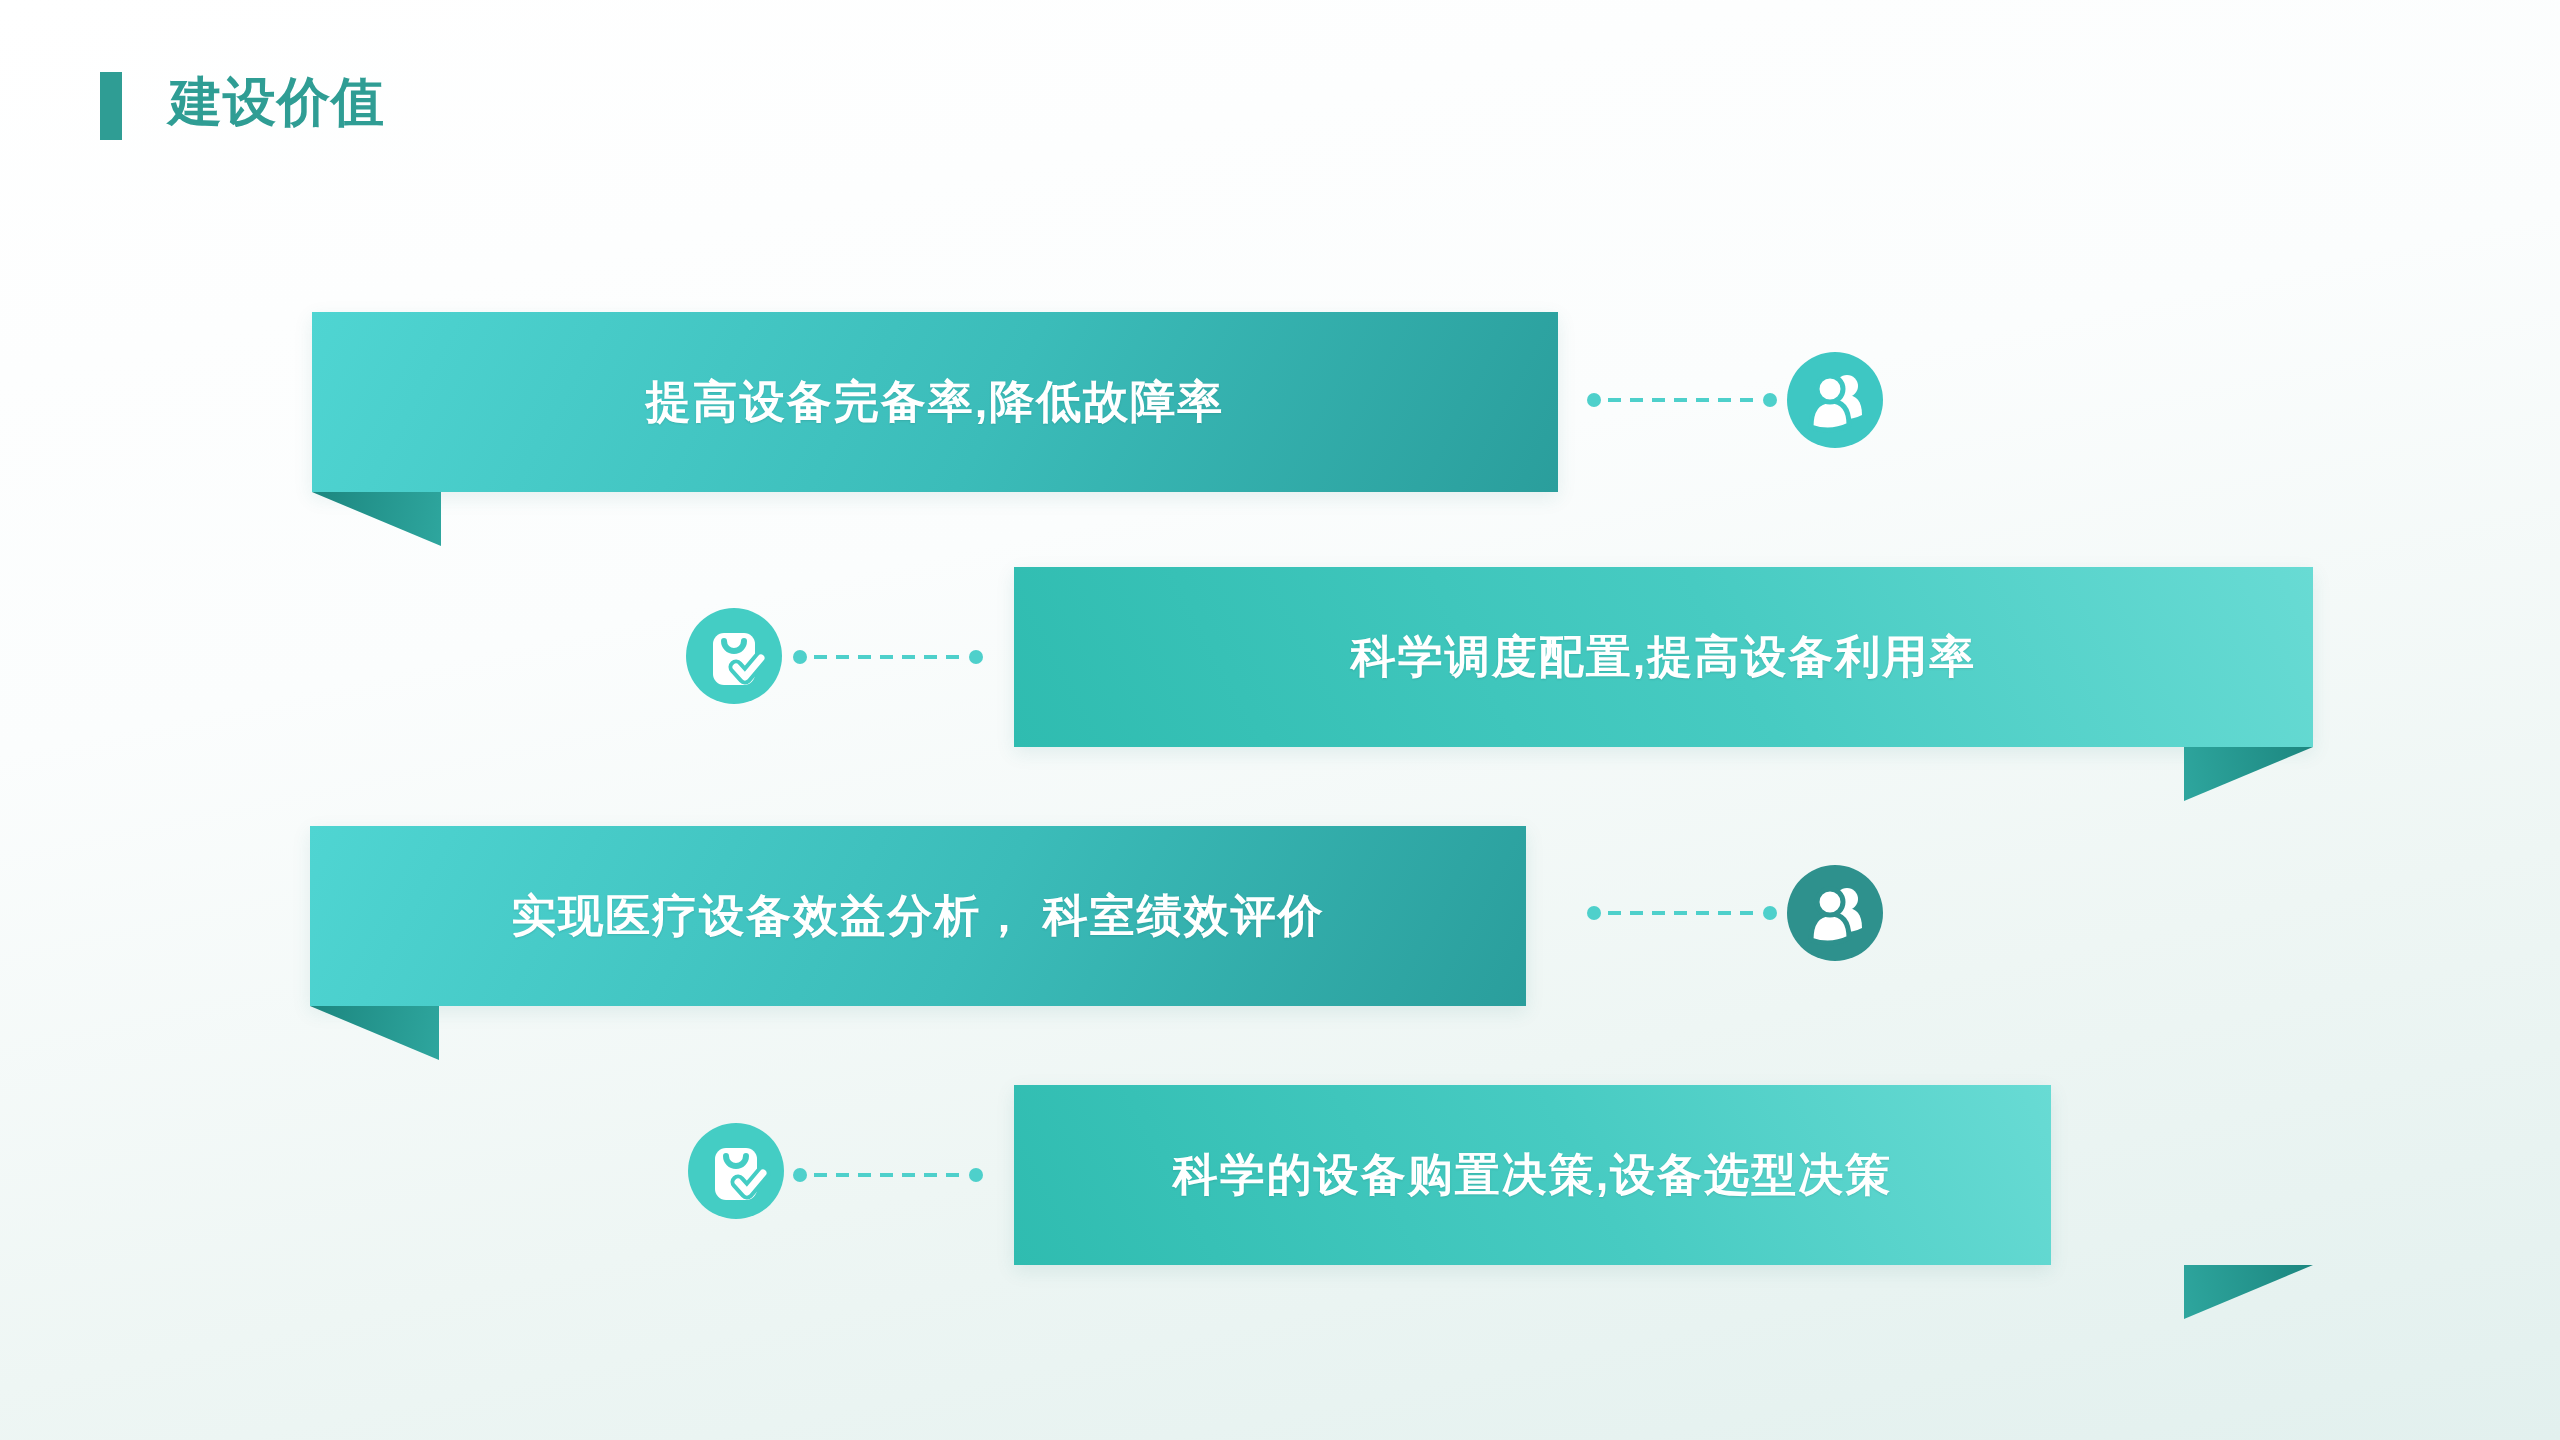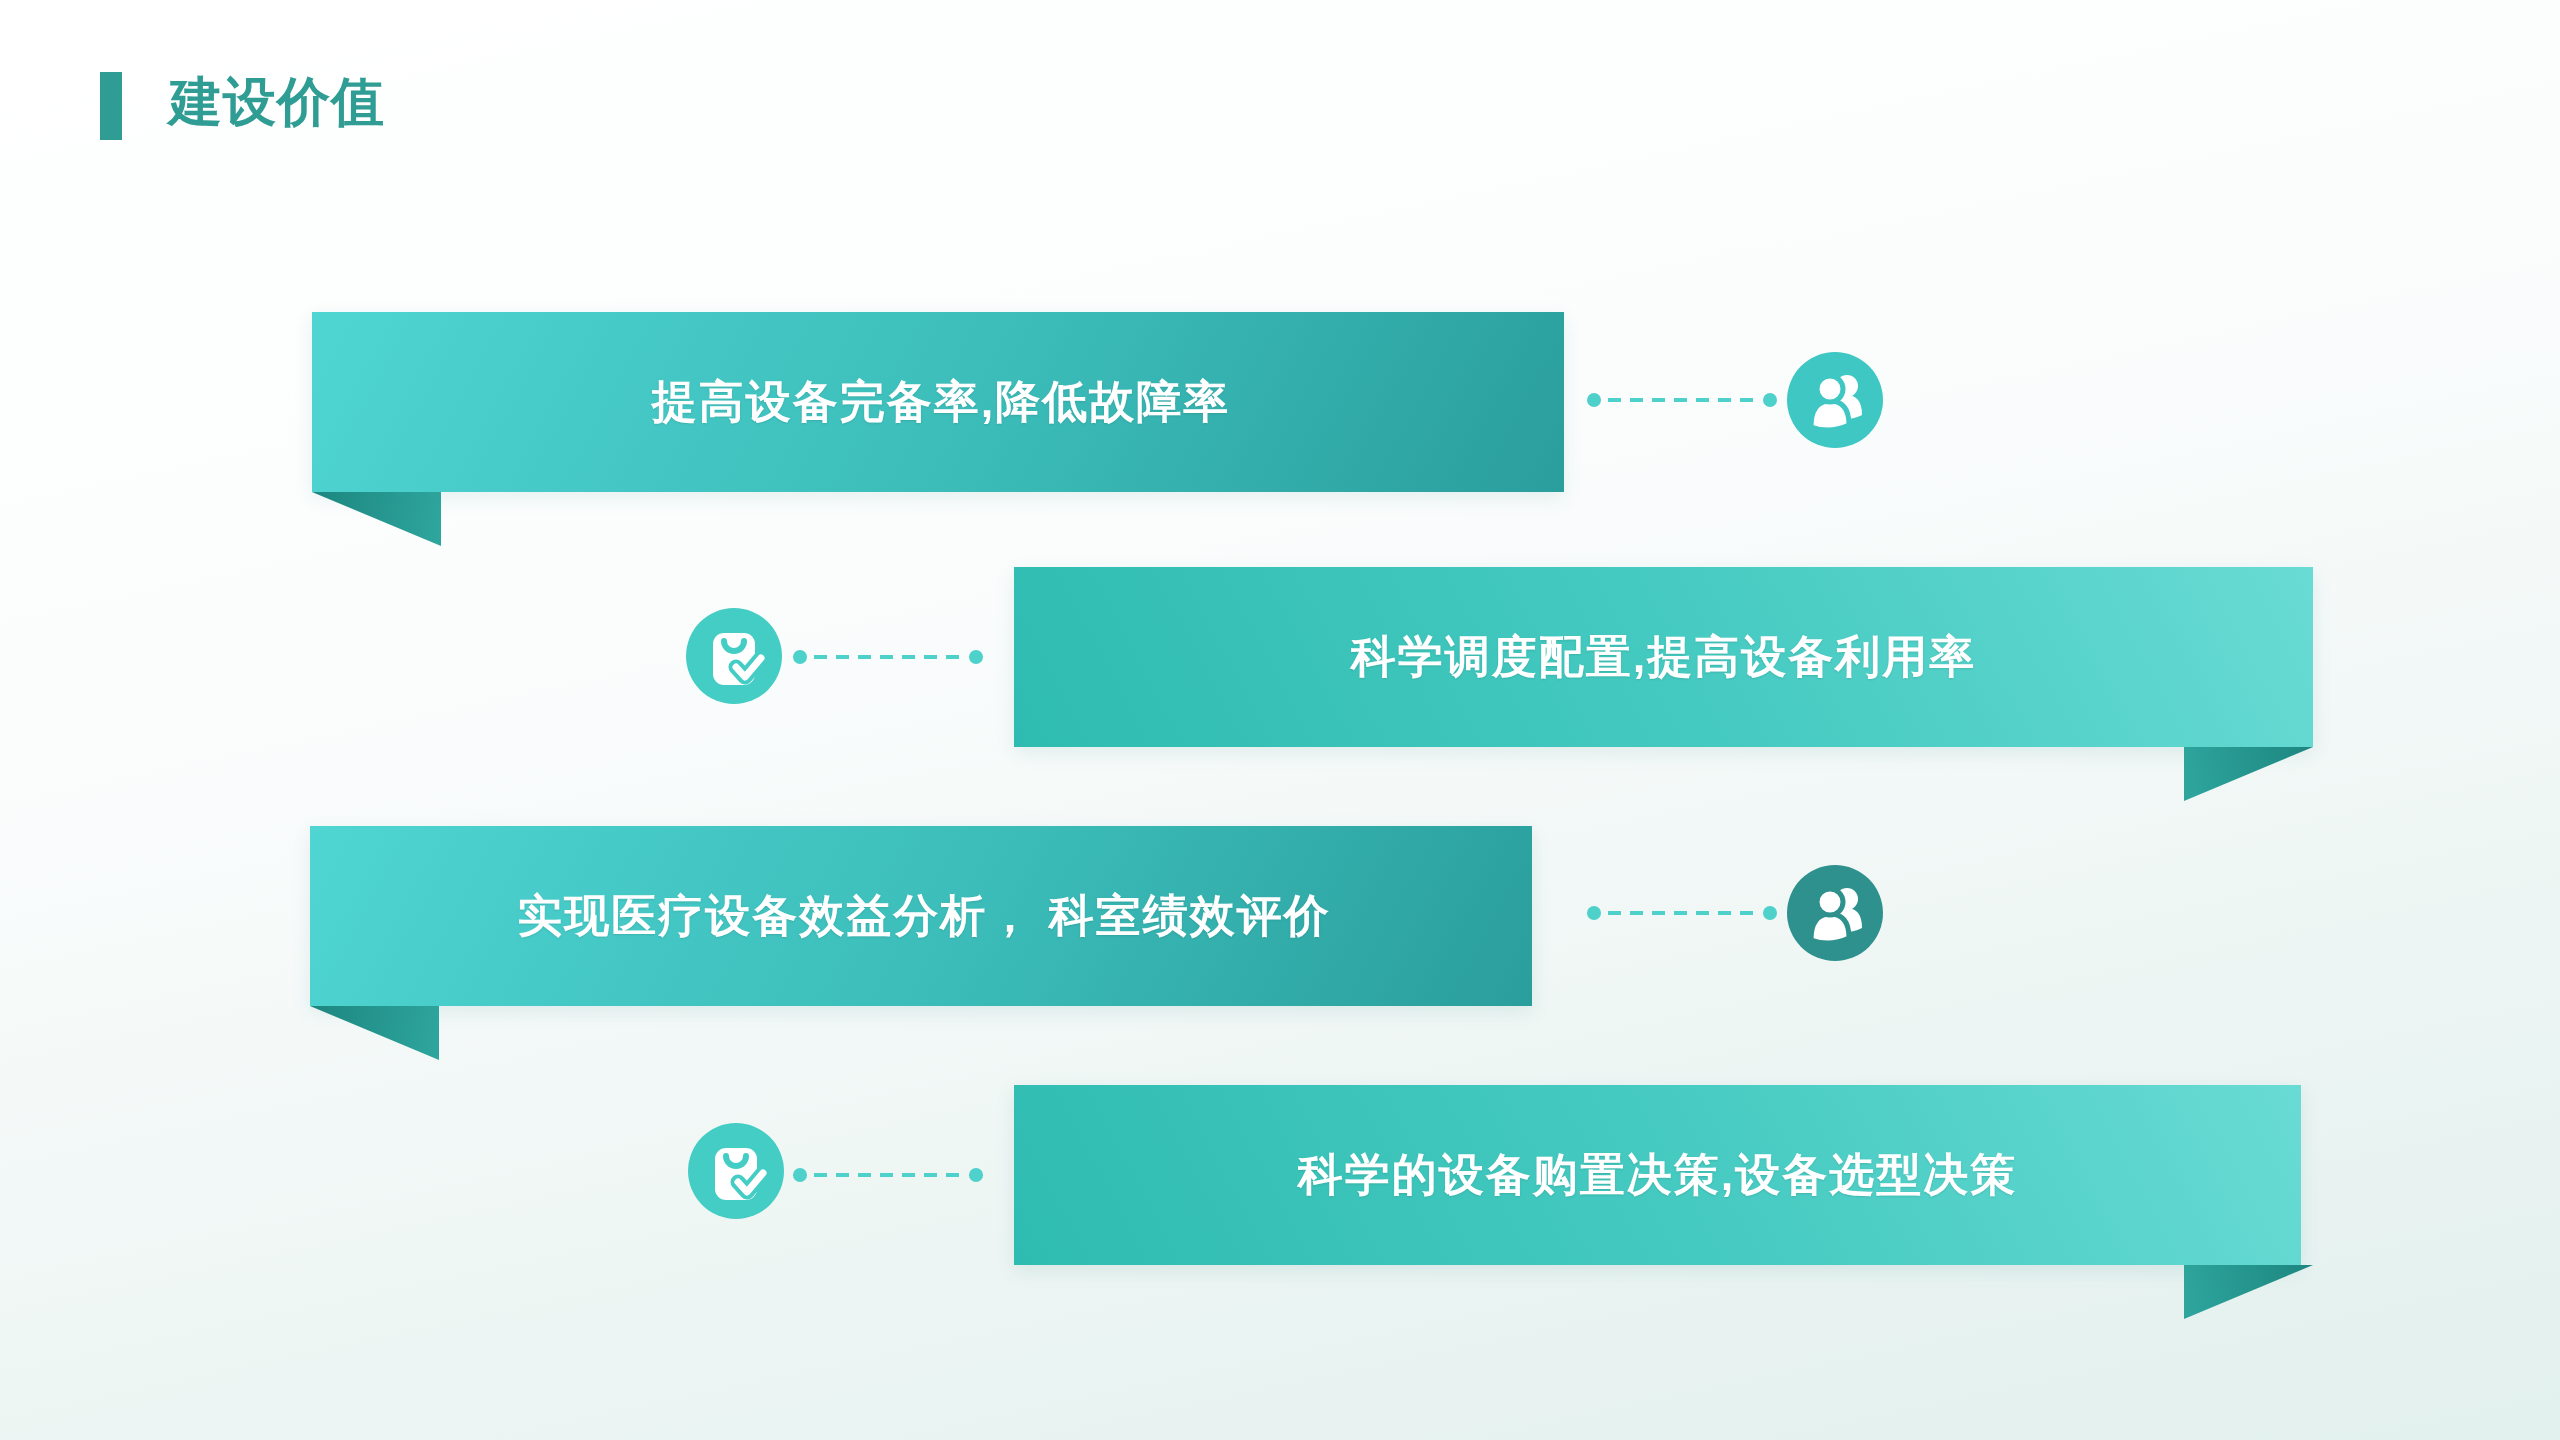--- a/index.html
+++ b/index.html
@@ -29,36 +29,36 @@
     white-space: nowrap;
   }
 
   
   .banner {
     position: absolute;
     height: 180px;
     display: flex; align-items: center; justify-content: center;
     box-shadow: 0 6px 18px rgba(30,120,115,0.10);
   }
-  .banner-left  { background: linear-gradient(118deg, #4FD5D2 0%, #3BBCB9 55%, #2A9E9C 100%); padding-left: 6px; }
+  .banner-left  { background: linear-gradient(118deg, #4FD5D2 0%, #3BBCB9 55%, #2A9E9C 100%); }
   .banner-right { background: linear-gradient(62deg,  #2FBCB0 0%, #47CBC2 55%, #68DBD4 100%); }
 
   .banner-text {
     color: #ffffff;
     font-size: 45px;
     font-weight: bold;
     letter-spacing: 2px;
     white-space: nowrap;
     text-shadow: 0 1px 2px rgba(20,90,85,0.18);
   }
 
   #banner-1 { left: 312px;  top: 312px;  width: 1246px; }
   #banner-2 { left: 1014px; top: 567px;  width: 1299px; align-items: center; }
   #banner-3 { left: 310px;  top: 826px;  width: 1216px; }
-  #banner-4 { left: 1014px; top: 1085px; width: 1287px; }
+  #banner-4 { left: 1014px; top: 1085px; width: 1037px; }
 
   
   .fold { position: absolute; width: 129px; height: 54px; }
   .fold-left {
     clip-path: polygon(0 0, 100% 0, 100% 100%);
     background: linear-gradient(100deg, #1C867F 0%, #2EA69E 100%);
   }
   .fold-right {
     clip-path: polygon(0 0, 100% 0, 0 100%);
     background: linear-gradient(260deg, #1C867F 0%, #2EA69E 100%);

